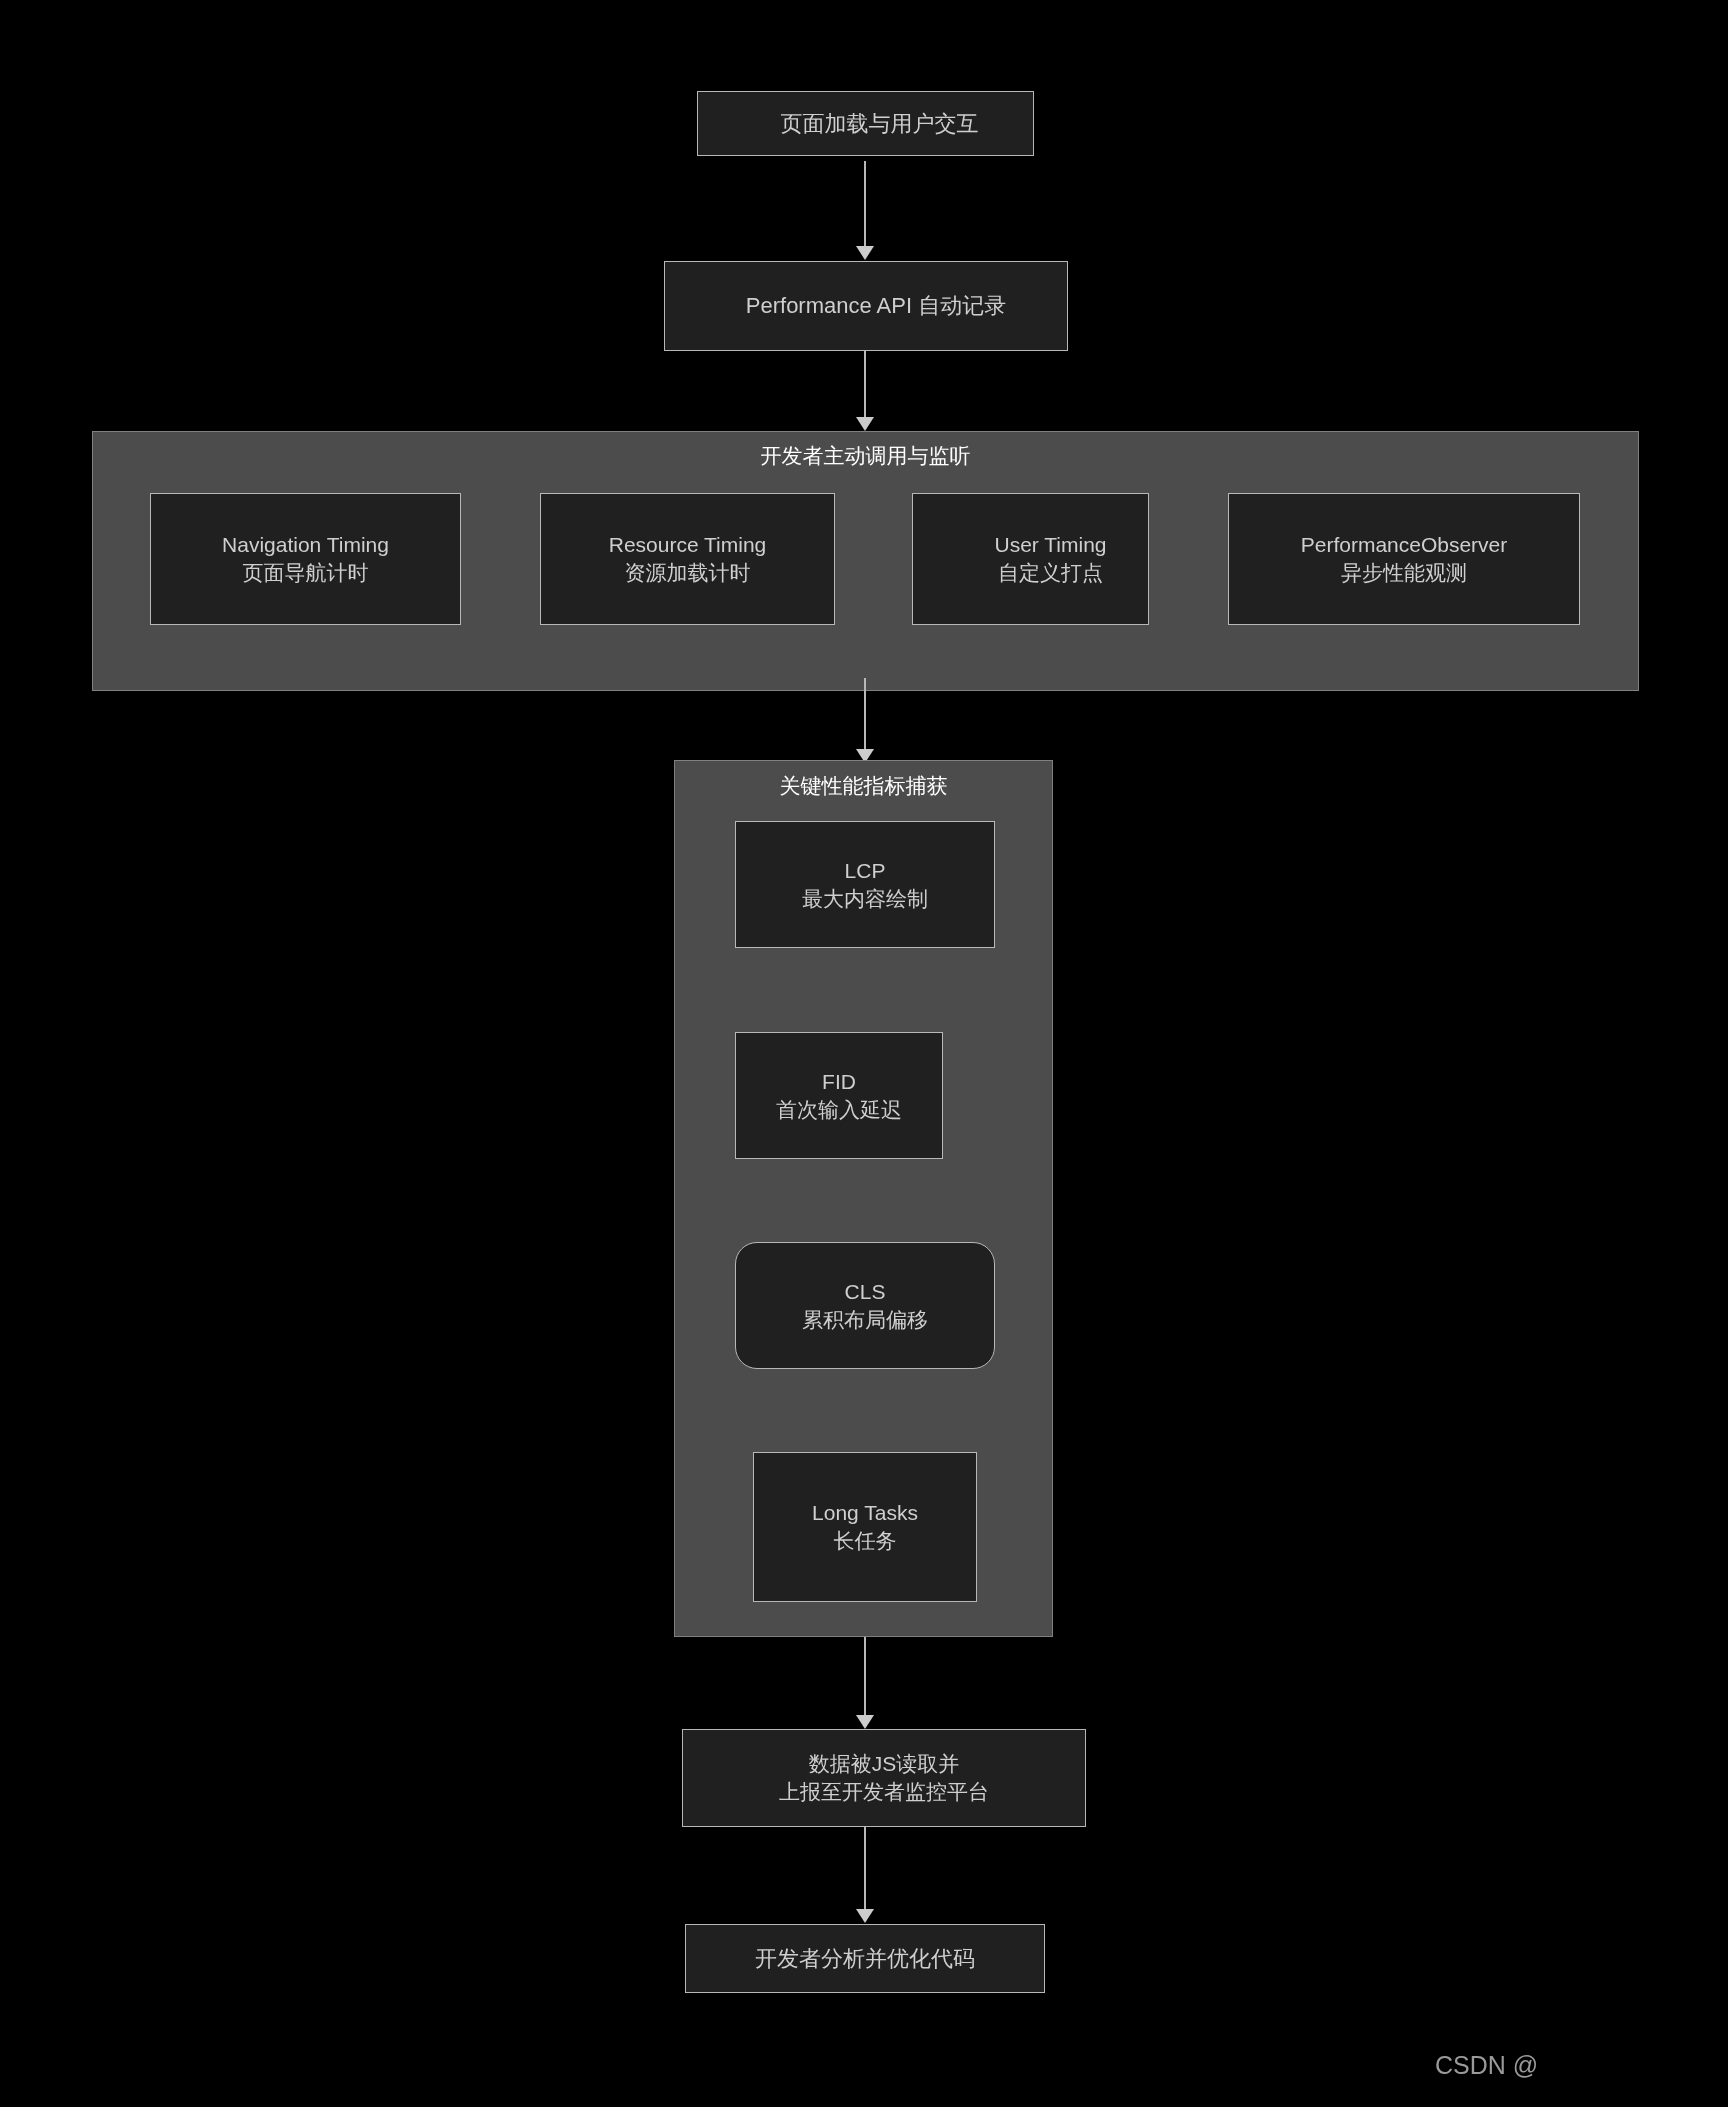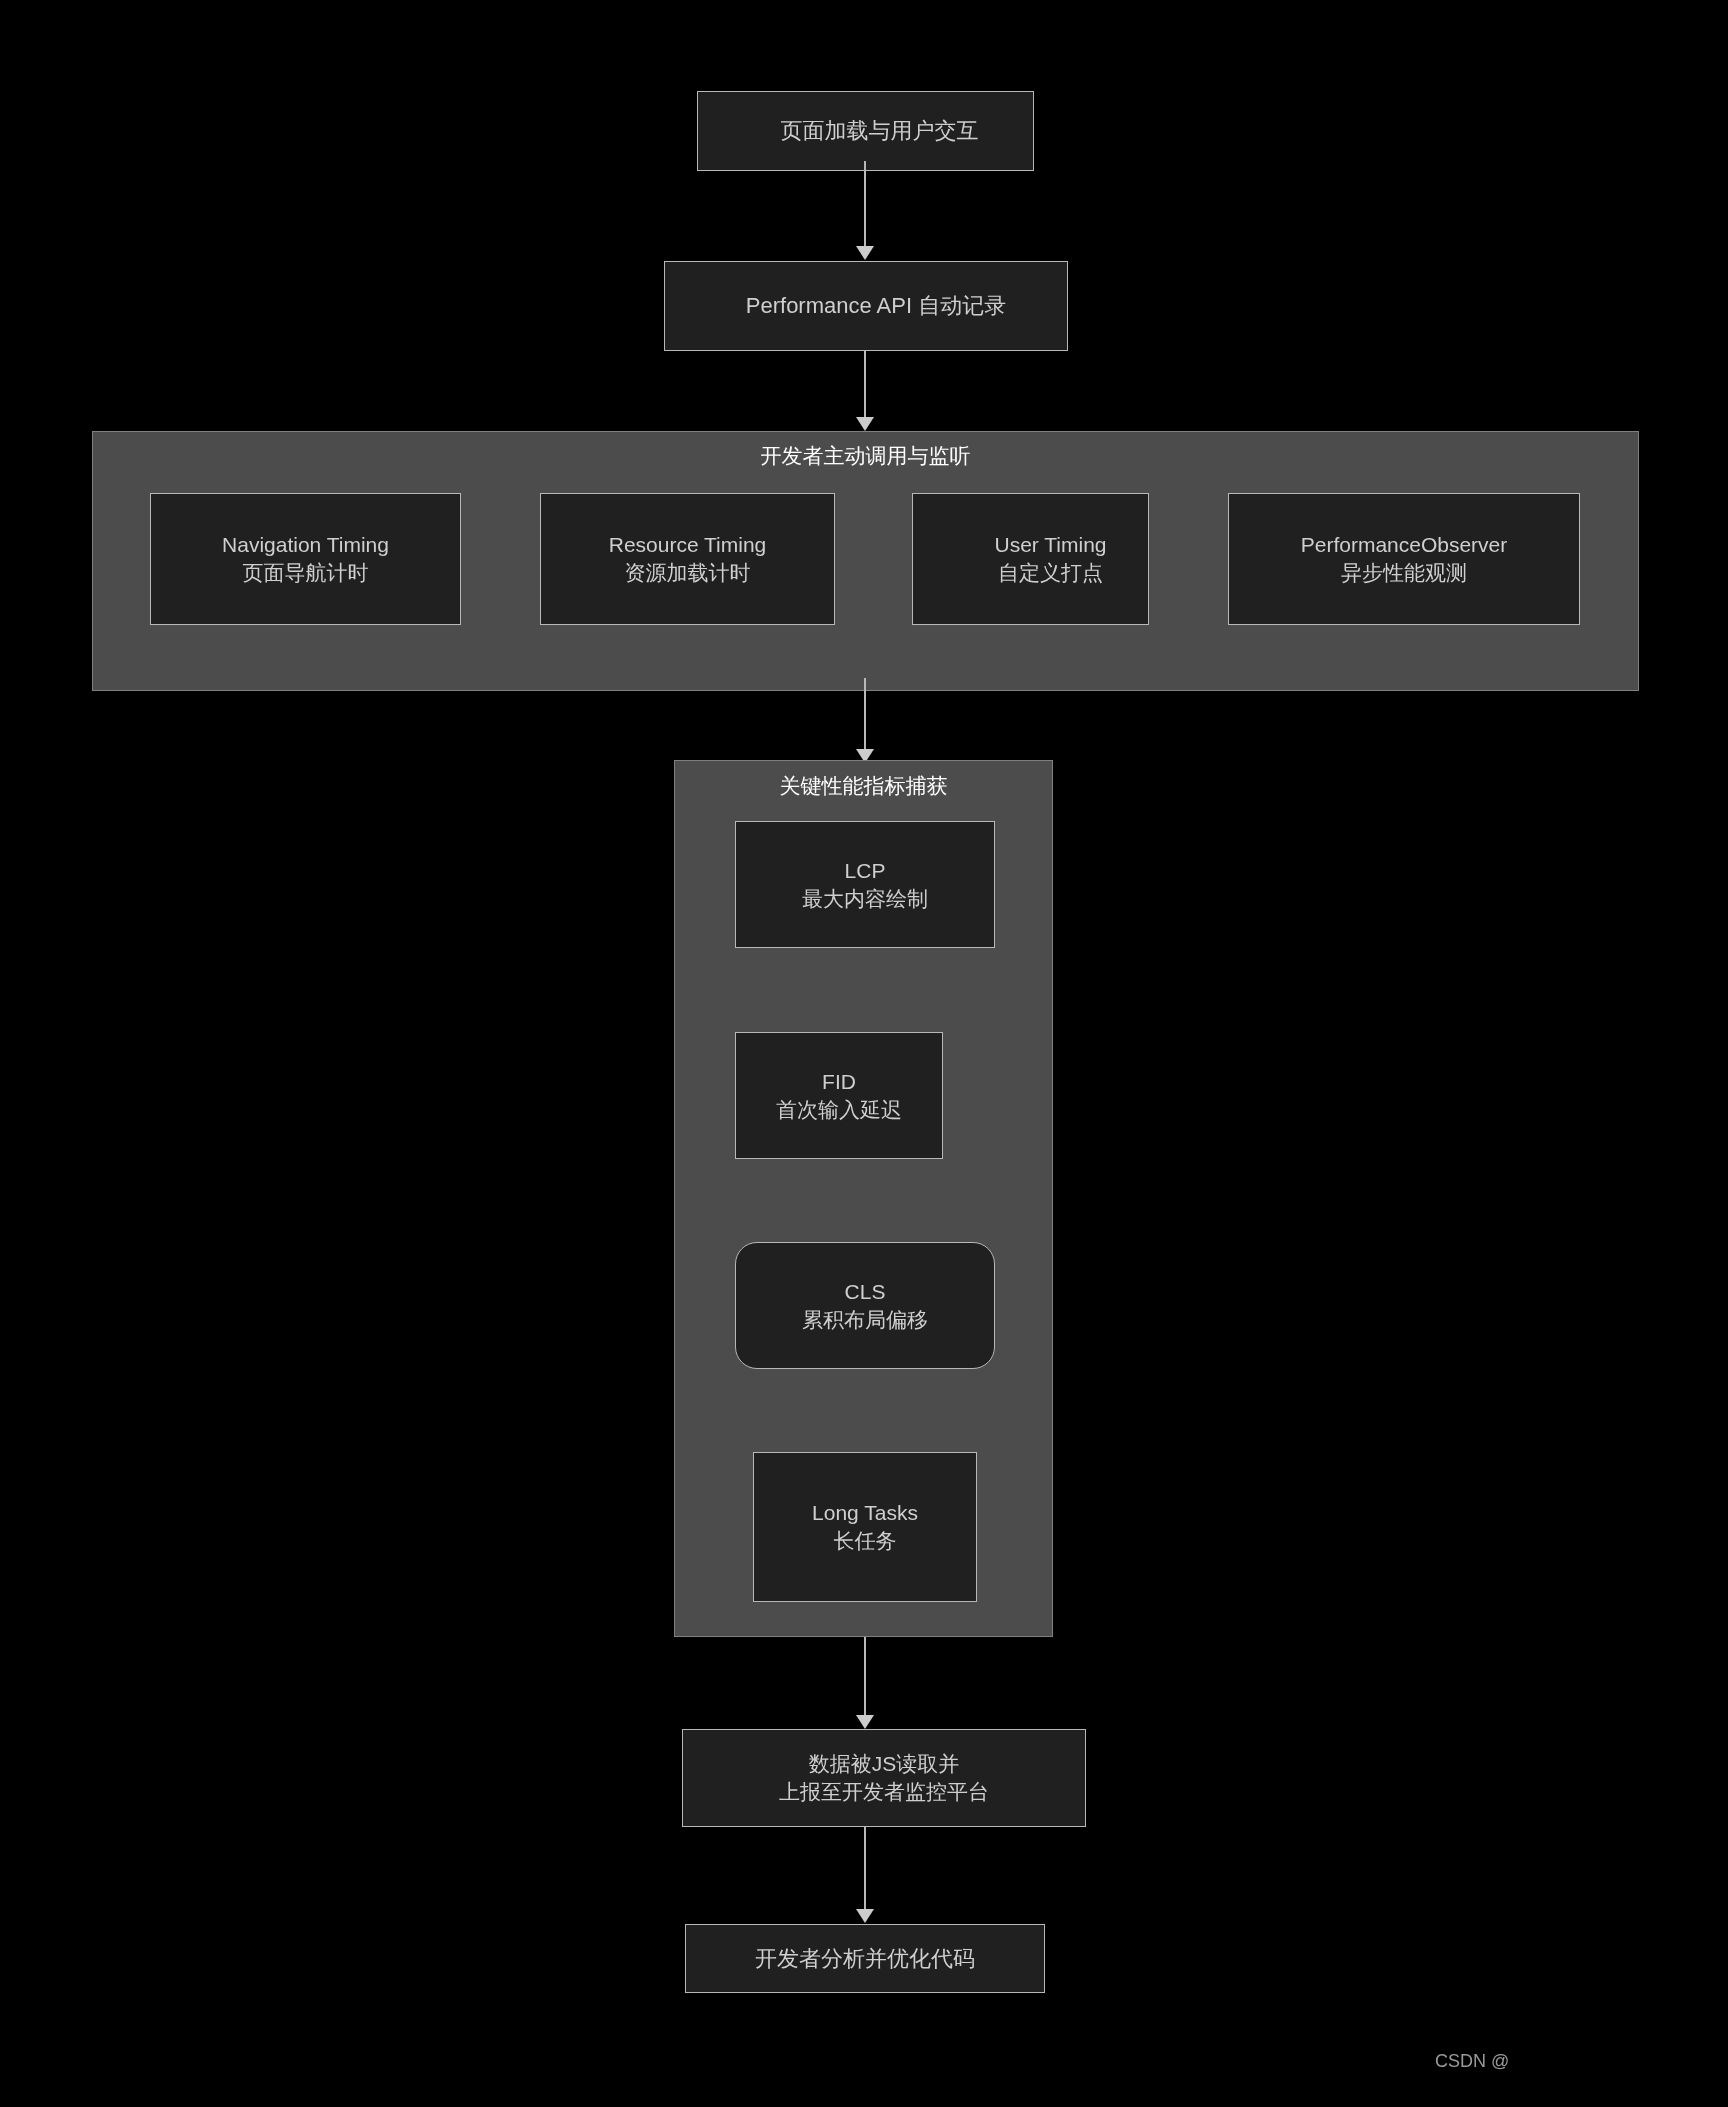--- a/index.html
+++ b/index.html
@@ -62,33 +62,33 @@
     height: 0;
     border-left: 9.3px solid transparent;
     border-right: 9.3px solid transparent;
     border-top: 14.7px solid #cccccc;
   }
 
   
   .watermark {
     position: absolute;
     color: #9a9a9a;
-    font-size: 18px;
+    font-size: 25px;
     white-space: nowrap;
   }
 
   .fs-40 { font-size: 22px; }
   .fs-38 { font-size: 21px; }
 </style>
 </head>
 <body>
 
 <div id="canvas">
 
-  <div class="node fs-40" style="left:697px; top:91px; width:337px; height:80px;padding-left:28px;">
+  <div class="node fs-40" style="left:697px; top:91px; width:337px; height:65px;padding-left:28px;">
     <span class="l1">页面加载与用户交互</span>
   </div>
 
   <div class="arrow-line" style="left:864px; top:161px; height:85px;"></div>
   <div class="arrow-head" style="left:856px; top:246px;"></div>
 
   <div class="node fs-40" style="left:664px; top:261px; width:404px; height:90px;padding-left:20px;">
     <span class="l1">Performance API 自动记录</span>
   </div>
 

